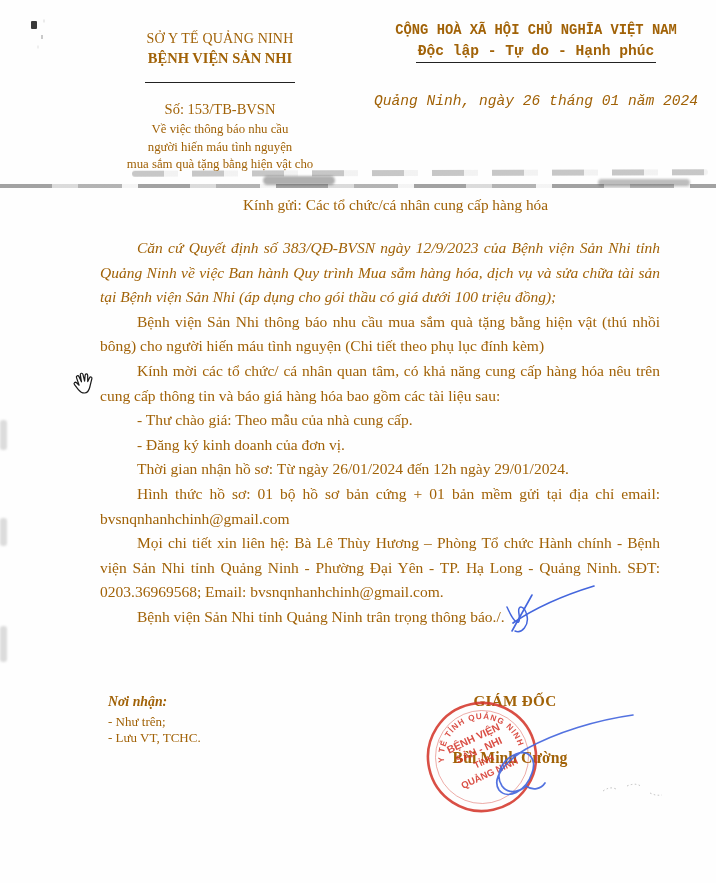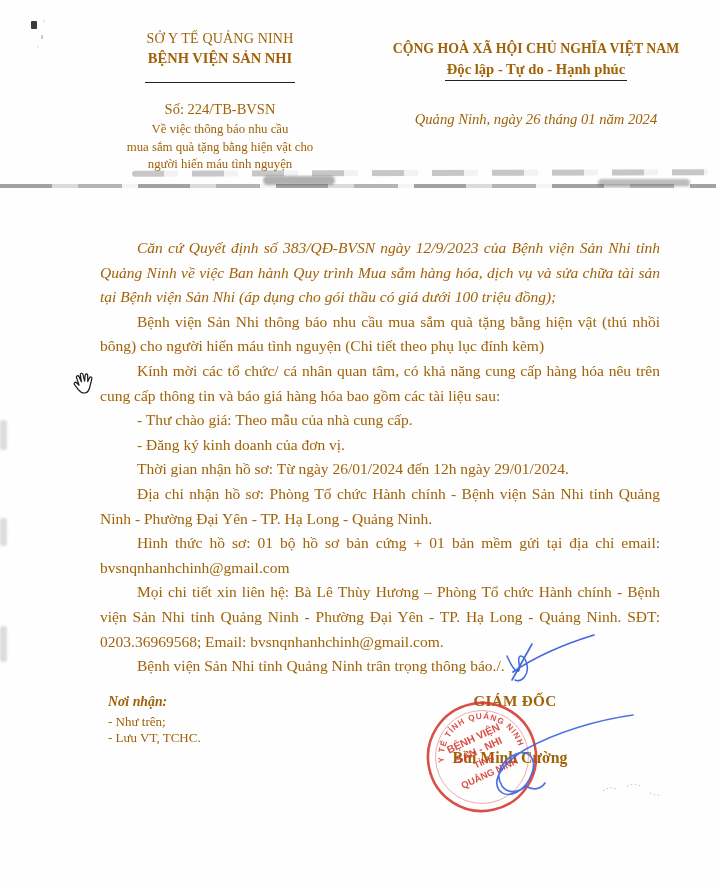--- a/index.html
+++ b/index.html
@@ -7,21 +7,21 @@
     position:relative;width:716px;height:883px;background:#fefefe;overflow:hidden;
     font-family:"Liberation Serif","DejaVu Serif",serif;color:#a16207;
   }
   
   .lh-left{position:absolute;top:30px;left:72px;width:296px;text-align:center;line-height:1.3;}
   .lh-left .org-parent{font-size:14px;letter-spacing:.2px;}
   .lh-left .org-name{font-size:14.5px;font-weight:bold;margin-top:1px;}
   .lh-left .org-name span{display:inline-block;border-bottom:1.5px solid #222;padding:0 3px 14px;}
   .lh-left .doc-number{font-size:14.5px;margin-top:17px;}
   .lh-left .subject{font-size:12.8px;line-height:1.38;margin-top:2px;}
-  .lh-right{position:absolute;top:40px;left:362px;width:348px;text-align:center;line-height:1.3;}
+  .lh-right{position:absolute;top:22px;left:362px;width:348px;text-align:center;line-height:1.3;font-family:Liberation Mono, monospace;}
   .lh-right .nat-title{font-size:13.8px;font-weight:bold;}
   .lh-right .nat-motto{font-size:14.6px;font-weight:bold;margin-top:2px;}
   .lh-right .nat-motto span{display:inline-block;border-bottom:1.6px solid #222;padding:0 2px 1px;}
   .lh-right .date-line{font-size:14.6px;font-style:italic;margin-top:29px;}
   
   .speck{position:absolute;left:31px;top:21px;width:6px;height:8px;background:#3a3a3a;border-radius:1px;
     box-shadow:8px 12px 0 -2px rgba(150,150,150,.5), 10px -4px 0 -2.5px rgba(170,170,170,.45), 4px 22px 0 -2.5px rgba(180,180,180,.4);}
   .smudge-light{position:absolute;top:170px;left:132px;right:8px;height:6px;border-radius:3px;
     background:repeating-linear-gradient(90deg, rgba(110,110,110,.38) 0 32px, rgba(190,190,190,.18) 32px 46px, transparent 46px 60px);
     filter:blur(.6px);transform:rotate(-.15deg);}
@@ -60,43 +60,43 @@
   <div class="smudge-dark"></div>
   <div class="smudge-blob-a"></div>
   <div class="smudge-blob-b"></div>
   <div class="edge-mark edge-a"></div>
   <div class="edge-mark edge-b"></div>
   <div class="edge-mark edge-c"></div>
 
   <div class="lh-left">
     <div class="org-parent">SỞ Y TẾ QUẢNG NINH</div>
     <div class="org-name"><span>BỆNH VIỆN SẢN NHI</span></div>
-    <div class="doc-number">Số: 224/TB-BVSN</div>
+    <div class="doc-number">Số: 153/TB-BVSN</div>
     <div class="subject">
       <div>Về việc thông báo nhu cầu</div>
+      <div>người hiến máu tình nguyện</div>
       <div>mua sắm quà tặng bằng hiện vật cho</div>
-      <div>người hiến máu tình nguyện</div>
     </div>
   </div>
 
   <div class="lh-right">
     <div class="nat-title">CỘNG HOÀ XÃ HỘI CHỦ NGHĨA VIỆT NAM</div>
     <div class="nat-motto"><span>Độc lập - Tự do - Hạnh phúc</span></div>
     <div class="date-line">Quảng Ninh, ngày 26 tháng 01 năm 2024</div>
   </div>
 
+  <div class="salutation">Kính gửi: Các tổ chức/cá nhân cung cấp hàng hóa</div>
 
   <div class="body-text">
     <p class="italic">Căn cứ Quyết định số 383/QĐ-BVSN ngày 12/9/2023 của Bệnh viện Sản Nhi tỉnh Quảng Ninh về việc Ban hành Quy trình Mua sắm hàng hóa, dịch vụ và sửa chữa tài sản tại Bệnh viện Sản Nhi (áp dụng cho gói thầu có giá dưới 100 triệu đồng);</p>
     <p>Bệnh viện Sản Nhi thông báo nhu cầu mua sắm quà tặng bằng hiện vật (thú nhồi bông) cho người hiến máu tình nguyện (Chi tiết theo phụ lục đính kèm)</p>
     <p>Kính mời các tổ chức/ cá nhân quan tâm, có khả năng cung cấp hàng hóa nêu trên cung cấp thông tin và báo giá hàng hóa bao gồm các tài liệu sau:</p>
     <p>- Thư chào giá: Theo mẫu của nhà cung cấp.</p>
     <p>- Đăng ký kinh doanh của đơn vị.</p>
     <p>Thời gian nhận hồ sơ: Từ ngày 26/01/2024 đến 12h ngày 29/01/2024.</p>
-    <p>Địa chỉ nhận hồ sơ: Phòng Tổ chức Hành chính - Bệnh viện Sản Nhi tỉnh Quảng Ninh - Phường Đại Yên - TP. Hạ Long - Quảng Ninh.</p>
     <p>Hình thức hồ sơ: 01 bộ hồ sơ bản cứng + 01 bản mềm gửi tại địa chỉ email: bvsnqnhanhchinh@gmail.com</p>
     <p>Mọi chi tiết xin liên hệ: Bà Lê Thùy Hương – Phòng Tổ chức Hành chính - Bệnh viện Sản Nhi tỉnh Quảng Ninh - Phường Đại Yên - TP. Hạ Long - Quảng Ninh. SĐT: 0203.36969568; Email: bvsnqnhanhchinh@gmail.com.</p>
     <div class="closing-wrap">
       <p>Bệnh viện Sản Nhi tỉnh Quảng Ninh trân trọng thông báo./.</p>
       <svg class="flourish" viewBox="0 0 100 62">
         <path d="M12 52 L32 16" stroke="#4466dd" stroke-width="1.6" fill="none" stroke-linecap="round"></path>
         <path d="M7 28 C15 46 21 48 19 35 C17 24 25 27 27 37 C29 46 22 55 15 52" stroke="#4466dd" stroke-width="1.5" fill="none" stroke-linecap="round"></path>
         <path d="M13 44 C32 31 58 18 94 7" stroke="#4466dd" stroke-width="1.7" fill="none" stroke-linecap="round"></path>
       </svg>
     </div>

